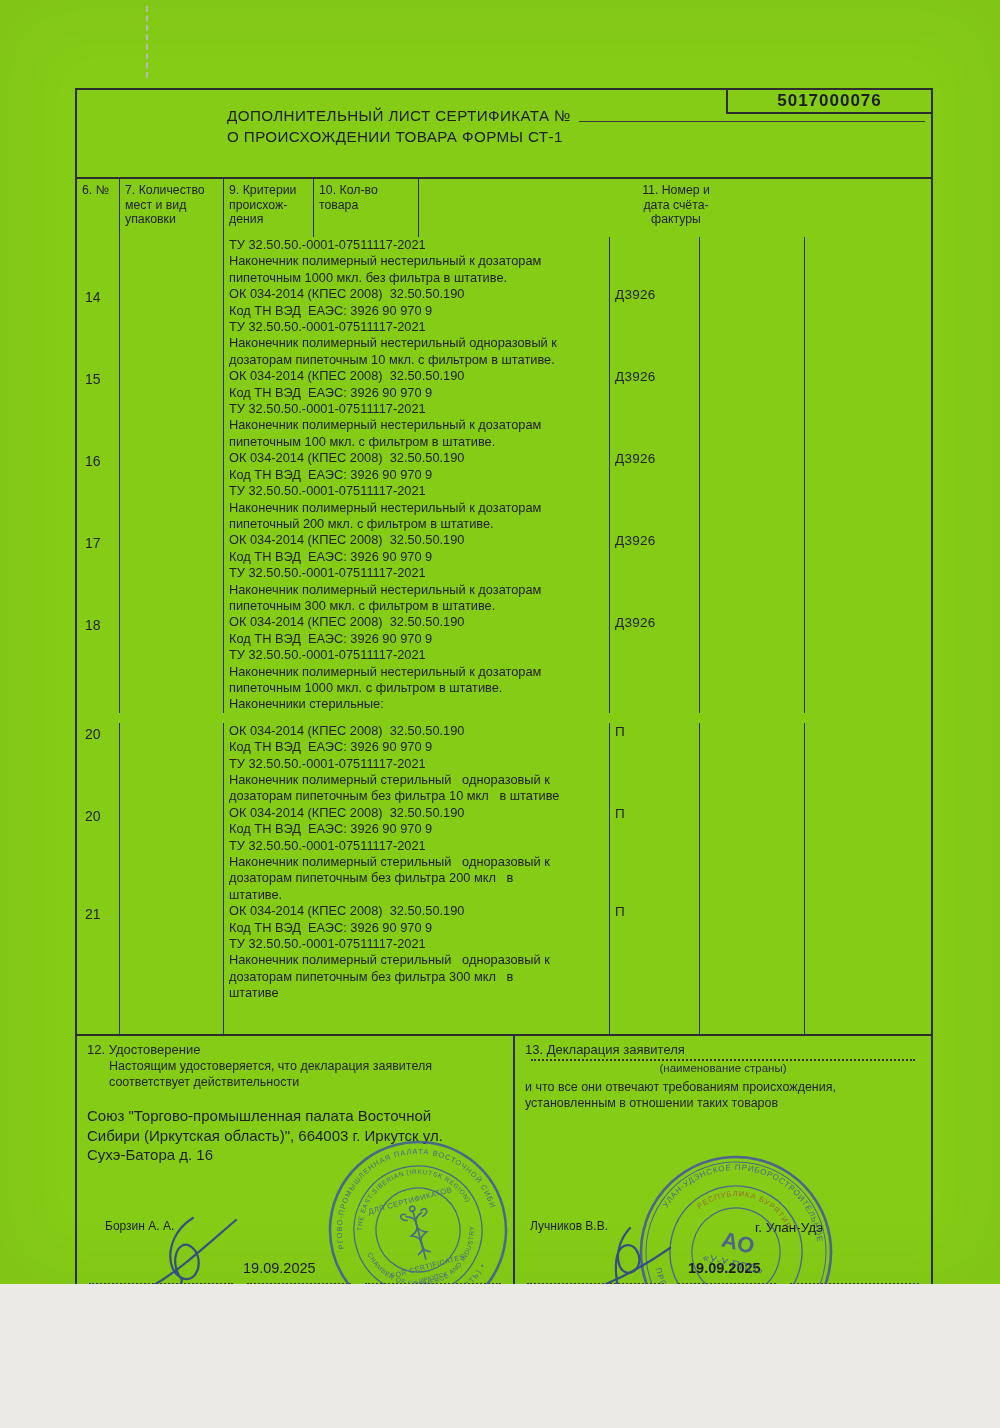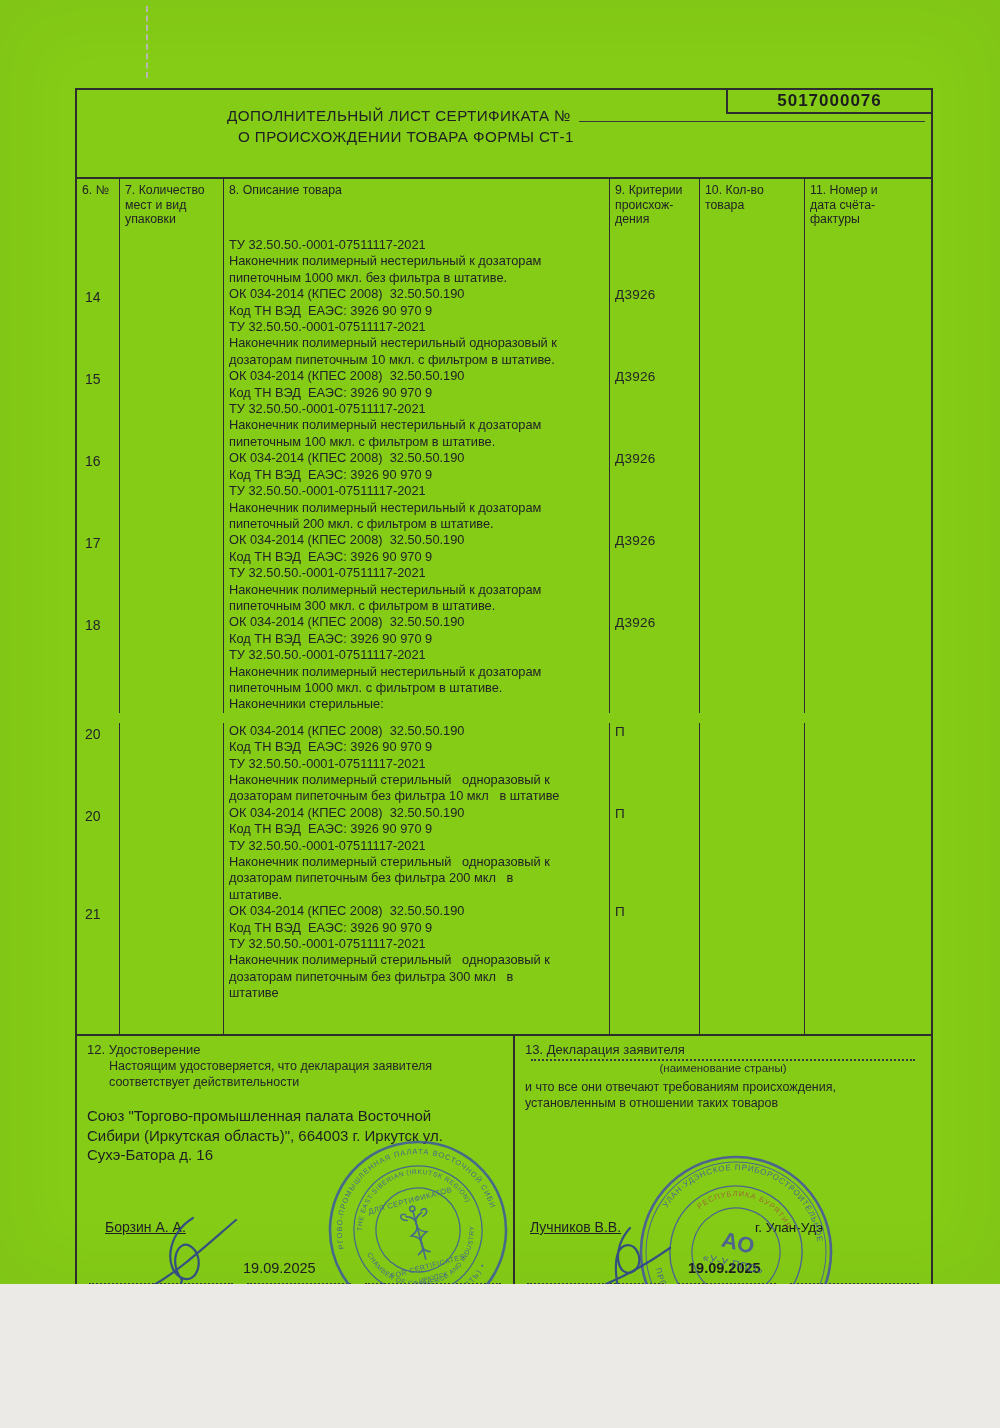--- a/index.html
+++ b/index.html
@@ -25,30 +25,30 @@
     border-left:2px solid #2e2e30;border-bottom:2px solid #2e2e30;box-sizing:border-box;
     display:flex;align-items:center;justify-content:center;
     font-weight:bold;font-size:17px;letter-spacing:1px;color:#1c1c1e;
   }
   .title-row1{
     position:absolute;left:150px;top:17px;right:6px;
     display:flex;align-items:flex-end;font-size:15.2px;letter-spacing:.4px;color:#202024;
   }
   .title-fill{flex:1;border-bottom:1.6px solid #3a3a3c;margin-left:8px;transform:translateY(-2px);}
   .title-row2{
-    position:absolute;left:150px;top:38px;font-size:15.2px;letter-spacing:.4px;color:#202024;margin-left:11px;
+    position:absolute;left:150px;top:38px;font-size:15.2px;letter-spacing:.4px;color:#202024;
   }
   
   .goods-table{
     position:absolute;left:0;top:87px;width:100%;height:857px;box-sizing:border-box;
     border-top:2px solid #2e2e30;display:flex;flex-direction:column;overflow:hidden;
   }
   .trow,.thead{display:flex;align-items:stretch;}
   .cell{box-sizing:border-box;border-right:1.5px solid #2e2e30;}
-  .cell:last-child{border-right:none;}
+  .cell:last-child{border-right:none;text-align:center;}
   .c1{width:43px;}
   .c2{width:104px;}
   .c3{width:386px;}
   .c4{width:90px;}
   .c5{width:105px;}
   .c6{flex:1;}
   .thead{height:58px;flex:0 0 auto;}
   .thead .cell{padding:4px 3px 0 5px;font-size:12.3px;line-height:14.5px;white-space:pre-line;color:#222226;}
   .trow .cell{padding:0;}
   .numcell{padding:3px 0 0 8px !important;font-size:14px;}
@@ -63,21 +63,21 @@
   .sec{position:relative;box-sizing:border-box;padding:6px 10px;font-size:12.5px;}
   .sec12{width:438px;border-right:2px solid #2e2e30;}
   .sec13{flex:1;}
   .sec-heading{font-size:13px;margin:0 0 2px 0;}
   .sec-body{white-space:pre-line;margin-left:22px;line-height:15.5px;}
   .org-text{white-space:pre-line;font-size:15px;line-height:19.5px;margin-top:16px;color:#1f1f23;}
   .country{text-align:center;font-size:14.5px;margin-top:10px;letter-spacing:.3px;}
   .country-line{border-bottom:2px dotted #3a3a3c;margin:2px 6px 1px 6px;}
   .country-caption{text-align:center;font-size:11.5px;color:#2a2a2e;}
   .sec-body2{white-space:pre-line;margin-top:6px;line-height:15.5px;}
-  .signer{position:absolute;font-size:14px;color:#1f1f23;text-decoration:underline;}
+  .signer{position:absolute;font-size:12px;color:#1f1f23;}
   .handdate{position:absolute;font-size:14.5px;color:#1c1c20;}
   .siglabels{
     position:absolute;left:12px;right:12px;bottom:6px;display:flex;gap:14px;
   }
   .siglabel{border-top:2px dotted #3a3a3c;text-align:center;padding-top:3px;font-size:12px;}
   .sl1{flex:3.6;} .sl2{flex:2.6;} .sl3{flex:3.4;}
   
   .overlay{position:absolute;pointer-events:none;}
   .stamp1{left:326px;top:1138px;transform:rotate(-15deg);opacity:.82;}
   .stamp2{left:636px;top:1152px;transform:rotate(13deg);opacity:.85;}
@@ -105,21 +105,20 @@
       <span class="title-fill"></span>
     </div>
     <div class="title-row2">О ПРОИСХОЖДЕНИИ ТОВАРА ФОРМЫ СТ-1</div>
 
     <div class="goods-table">
       <div class="thead">
         <div class="cell c1">6. №</div>
         <div class="cell c2">7. Количество
 мест и вид
 упаковки</div>
-        <div class="cell c3">8. Описание товара</div>
         <div class="cell c4">9. Критерии
 происхож-
 дения</div>
         <div class="cell c5">10. Кол-во
 товара</div>
         <div class="cell c6">11. Номер и
 дата счёта-
 фактуры</div>
       </div>
       <div>

